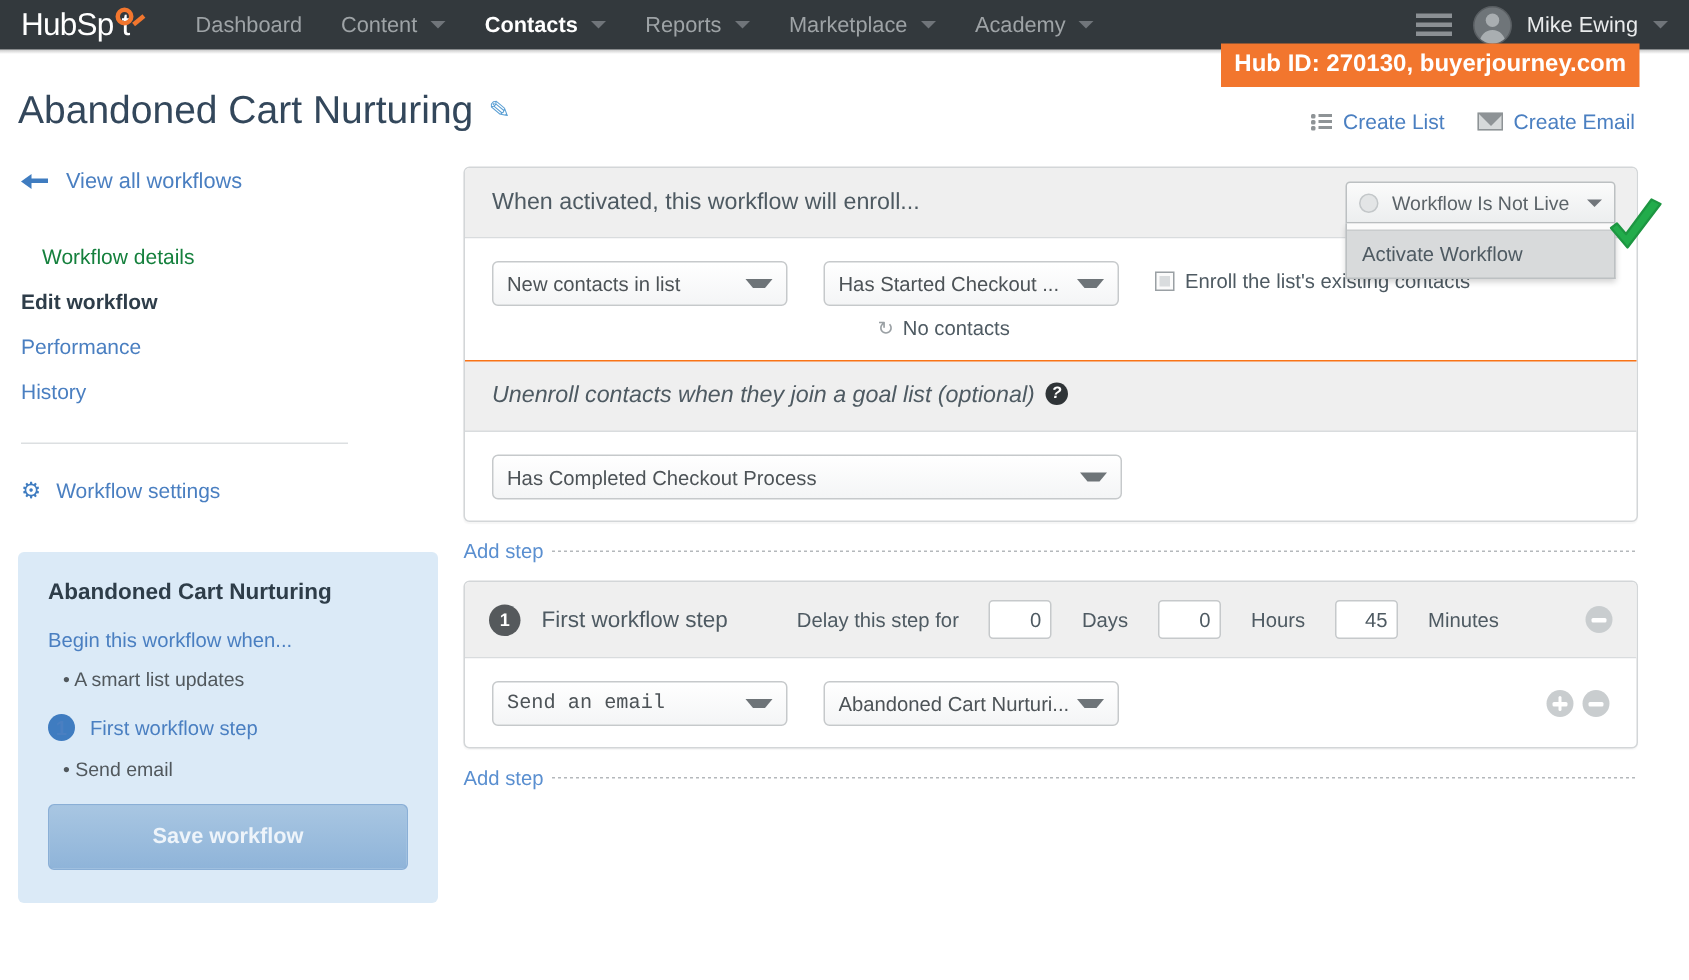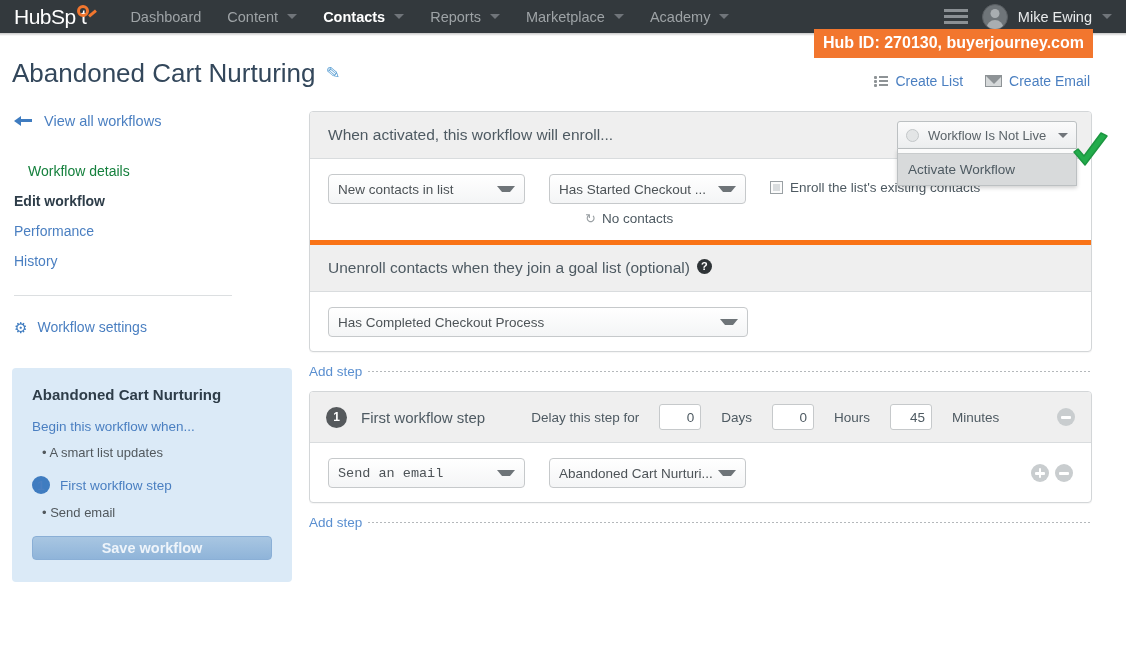--- a/index.html
+++ b/index.html
@@ -149,40 +149,40 @@
   .summary .begin { color: #4a7fc1; font-size: 13.5px; margin-bottom: 11px; }
   .summary .bullet { color: #51585d; font-size: 13px; margin: 0 0 16px 10px; }
   .sum-step { display: flex; align-items: center; gap: 10px; margin-bottom: 11px; }
   .badge-blue {
     width: 18px; height: 18px; border-radius: 50%; background: #3f7cc0;
     color: #fff; font-size: 11.5px; font-weight: bold;
     display: flex; align-items: center; justify-content: center;
   }
   .sum-step span { color: #4a7fc1; font-size: 13.5px; }
   .save-btn {
-    margin-top: 14px; width: 100%; height: 24px;
+    margin-top: 14px; width: 100%; height: 44px;
     background: linear-gradient(to bottom, #a8c6e2, #8fb4d9);
     border: 1px solid #8aafd6; border-radius: 4px;
     color: #eef4fa; font-size: 14.5px; font-weight: bold;
     cursor: pointer; display: flex; align-items: center; justify-content: center;
   }
 
   
   .main { position: absolute; left: 309px; top: 111px; width: 783px; }
   .card {
     border: 1px solid #d3d6d8; border-radius: 4px; background: #ffffff;
     box-shadow: 0 1px 1px rgba(0,0,0,0.04);
   }
   .card-head {
     background: #efefef; border-bottom: 1px solid #d9dcde;
     padding: 14px 18px; font-size: 15.5px; color: #4e5a62;
     display: flex; align-items: flex-start; position: relative;
     border-radius: 3px 3px 0 0;
   }
-  .card-head.second { border-top: 5px solid #f97316; border-radius: 0; }
+  .card-head.second { border-top: 1px solid #f97316; border-radius: 0; font-style: italic; }
   .qmark {
     display: inline-block; width: 15px; height: 15px; border-radius: 50%;
     background: #2f3437; color: #fff; font-size: 11px; font-weight: bold;
     text-align: center; line-height: 15px; margin-left: 7px; cursor: pointer;
   }
   .card-body { padding: 15px 18px 14px 18px; position: relative; }
 
   .sel {
     height: 30px; border: 1px solid #c6c9cb; border-radius: 4px;
     background: linear-gradient(to bottom, #ffffff, #f4f5f6);

